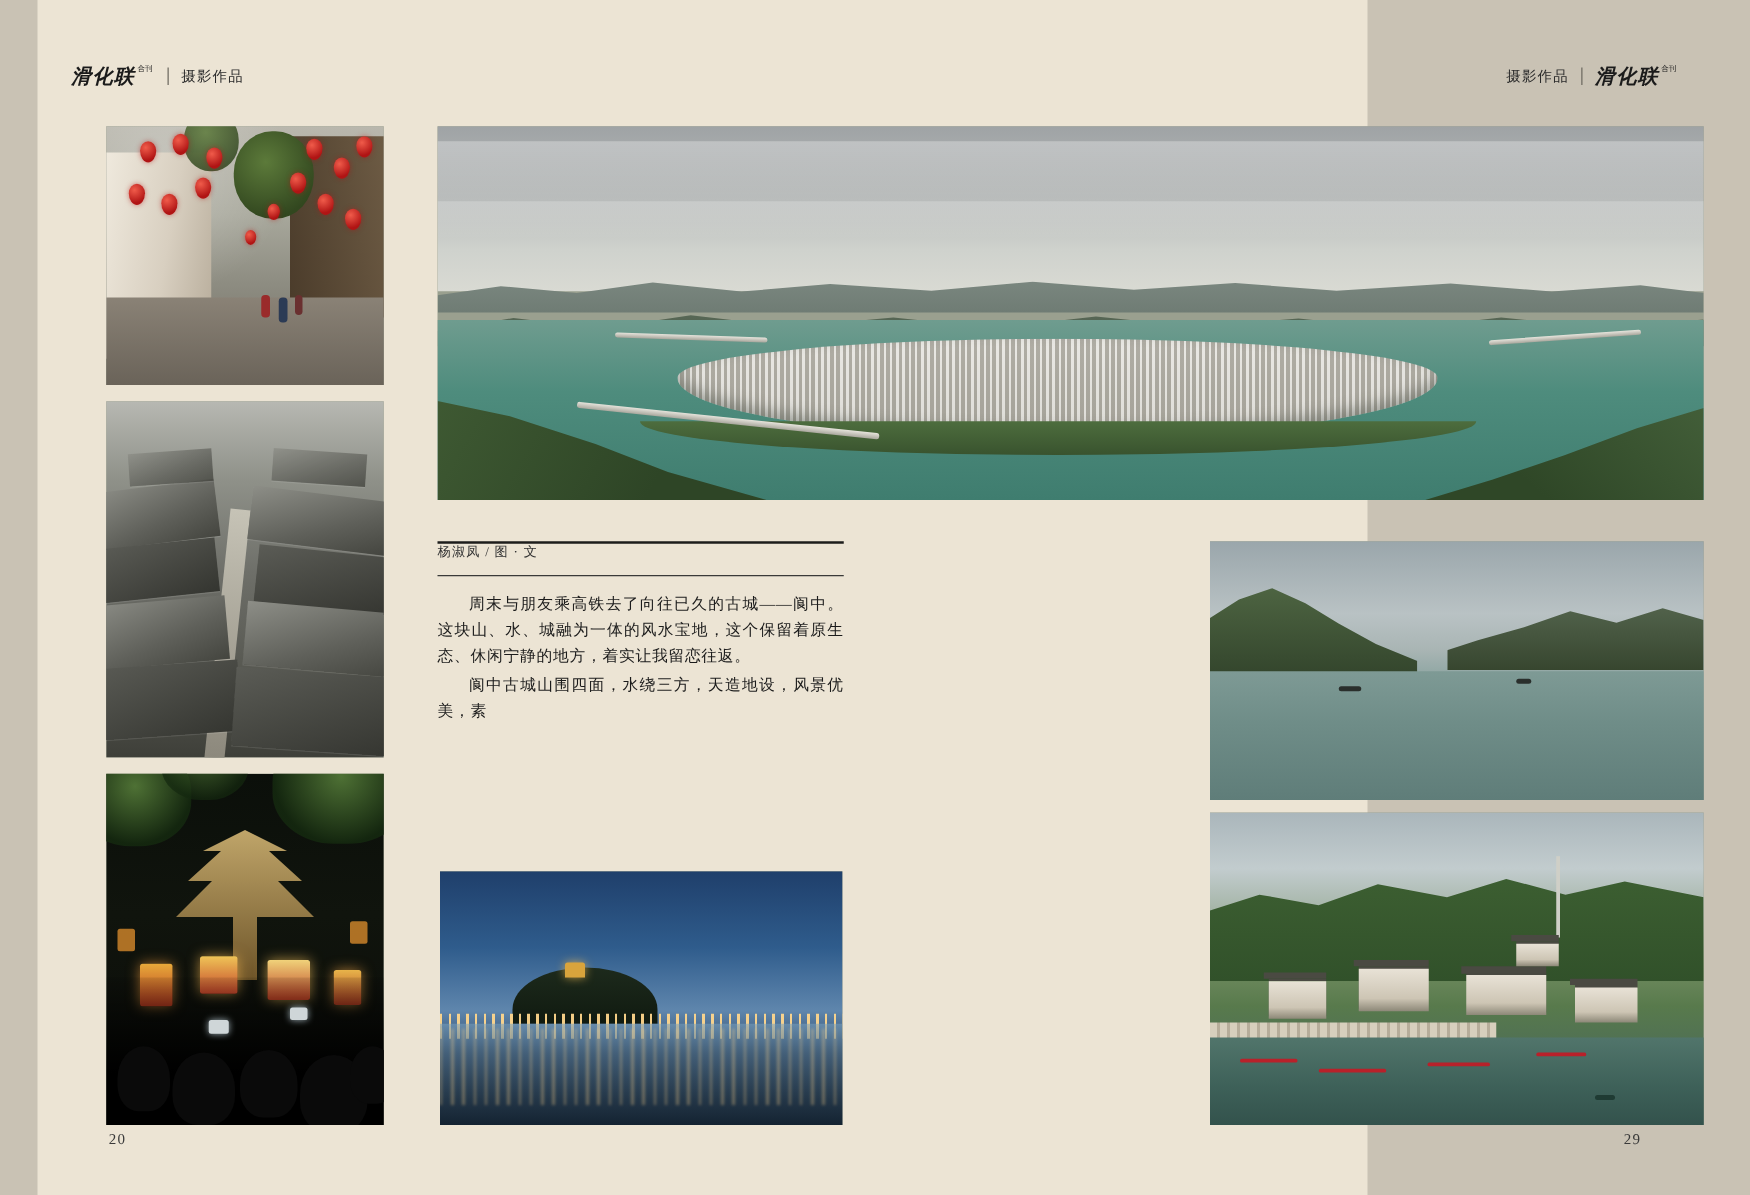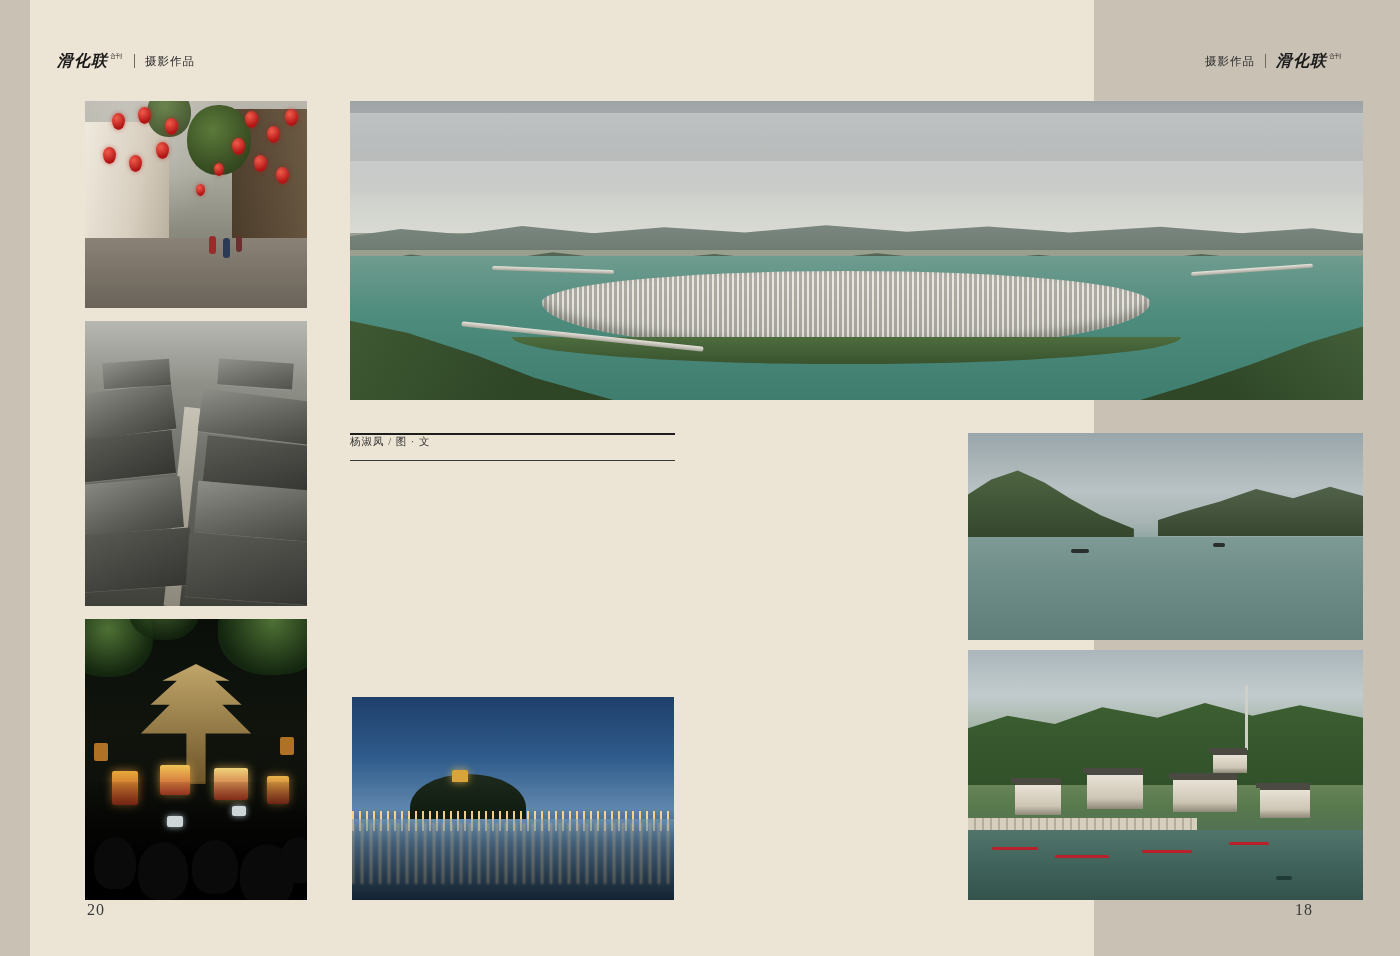--- a/index.html
+++ b/index.html
@@ -78,21 +78,21 @@
     font-size: 11.5px;
     letter-spacing: 1px;
     color: #2b2b2b;
     white-space: nowrap;
   }
 
   
   .folio {
     position: absolute;
     bottom: 37px;
-    font-size: 16px;
+    font-size: 12px;
     color: #3a3a3a;
     letter-spacing: 1px;
   }
   .folio.left { left: 57px; }
   .folio.right { right: 57px; }
 
   
   .photo {
     position: absolute;
     overflow: hidden;
@@ -485,20 +485,24 @@
       <div class="bridge" style="left:14%;top:56%;width:12%;transform:rotate(2deg);height:4px"></div>
       <div class="bridge" style="left:83%;top:56%;width:12%;transform:rotate(-4deg);height:4px"></div>
       <div class="foregnd"></div>
       <div class="foregnd-r"></div>
     </div>
 
     <div class="article">
       <div class="rule-h"></div>
       <div class="art-byline">杨淑凤 / 图 · 文</div>
       <div class="rule-h thin"></div>
+      <div class="art-body">
+        <p>周末与朋友乘高铁去了向往已久的古城——阆中。这块山、水、城融为一体的风水宝地，这个保留着原生态、休闲宁静的地方，着实让我留恋往返。</p>
+        <p>阆中古城山围四面，水绕三方，天造地设，风景优美，素</p>
+      </div>
     </div>
 
     <div class="photo" id="photo-dusk">
       <div class="grad"></div>
       <div class="hill"></div>
       <div class="temple"></div>
       <div class="lights"></div>
       <div class="water"></div>
       <div class="reflect"></div>
     </div>
@@ -510,21 +514,21 @@
 
     <div class="runhead right">
       <span class="sect">摄影作品</span>
       <span class="rule-v"></span>
       <span class="logo">
         <span>滑化联</span>
         <span class="sub">合刊</span>
       </span>
     </div>
 
-    <div class="folio right">18</div>
+    <div class="folio right">29</div>
   </div>
 
 
   <div class="photo" id="photo-lake">
     <div class="grad"></div>
     <div class="mount-l"></div>
     <div class="mount-r"></div>
     <div class="lakewater"></div>
     <div class="boat" style="left:26%;top:56%"></div>
     <div class="boat" style="left:62%;top:53%;width:12px"></div>

